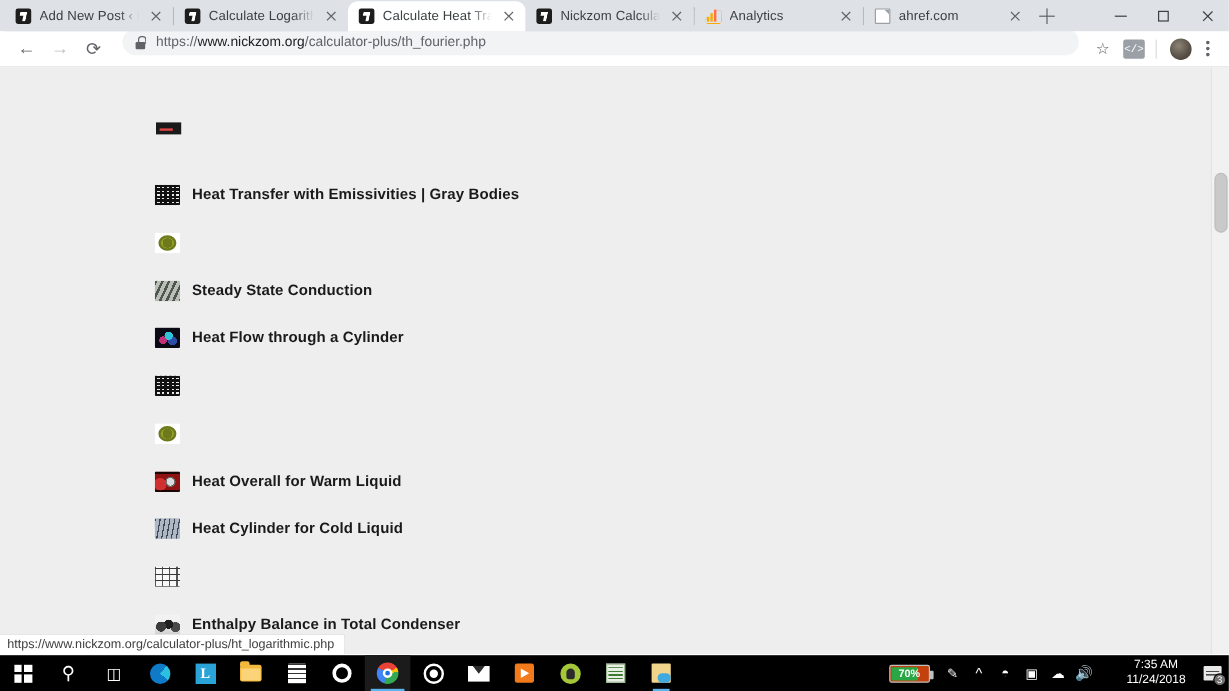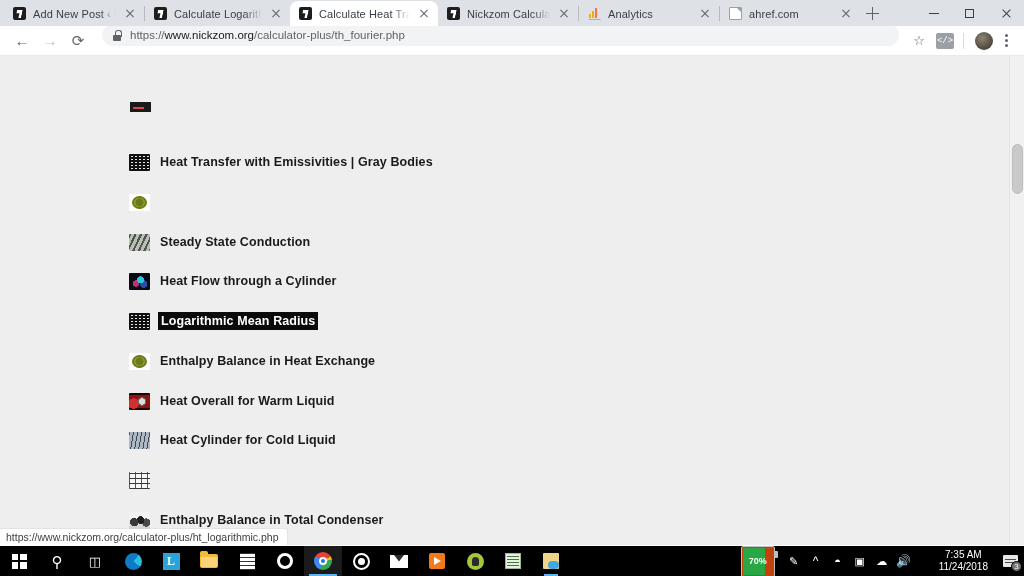--- a/index.html
+++ b/index.html
@@ -474,21 +474,21 @@
   .ic-android { width:17px;height:17px;border-radius:50%;background:#a4c639;position:relative;}
   .ic-android::after{content:"";position:absolute;left:5px;top:4px;width:7px;height:9px;border-radius:4px 4px 2px 2px;background:#2a2a2a;}
   .ic-sheet { width:16px;height:16px;background:#e9efe4;border:1px solid #9fb894;position:relative;}
   .ic-sheet::after{content:"";position:absolute;left:1px;top:2px;right:1px;height:10px;
     background: repeating-linear-gradient(0deg,#3f7a33 0 1px,transparent 1px 3px);}
   .ic-cloudfile { width:16px;height:16px;background:#f0d48a;border-radius:1px;position:relative;}
   .ic-cloudfile::after{content:"";position:absolute;right:0;bottom:0;width:11px;height:8px;border-radius:5px;background:#3fa9e0;}
 
   #tray { position:absolute; right:0; top:0; height:30px; display:flex; align-items:center; }
   #battery {
-    width: 34px; height: 31px;
+    width: 34px; height: 15px;
     border: 1px solid #bfbfbf;
     border-radius: 2px;
     position: relative;
     margin-right: 8px;
     background: #c2410c;
   }
   #battery::after {
     content:"";
     position:absolute; right:-4px; top:4px; width:3px; height:7px;
     background:#bfbfbf; border-radius:0 1px 1px 0;
@@ -624,25 +624,23 @@
         <div class="list-row" style="top: 158px;">
           <span class="row-icon ic-gray"></span>
           <span class="row-label">Steady State Conduction</span>
         </div>
         <div class="list-row" style="top: 197px;">
           <span class="row-icon ic-dark-blue"></span>
           <span class="row-label">Heat Flow through a Cylinder</span>
         </div>
         <div class="list-row selected" style="top: 237px;">
           <span class="row-icon ic-qr"></span>
-          <span class="row-label">Logarithmic Mean Radius</span>
         </div>
         <div class="list-row" style="top: 277px;">
           <span class="row-icon ic-green"></span>
-          <span class="row-label">Enthalpy Balance in Heat Exchange</span>
         </div>
         <div class="list-row" style="top: 317px;">
           <span class="row-icon ic-red"></span>
           <span class="row-label">Heat Overall for Warm Liquid</span>
         </div>
         <div class="list-row" style="top: 356px;">
           <span class="row-icon ic-steel"></span>
           <span class="row-label">Heat Cylinder for Cold Liquid</span>
         </div>
         <div class="list-row" style="top: 396px;">

